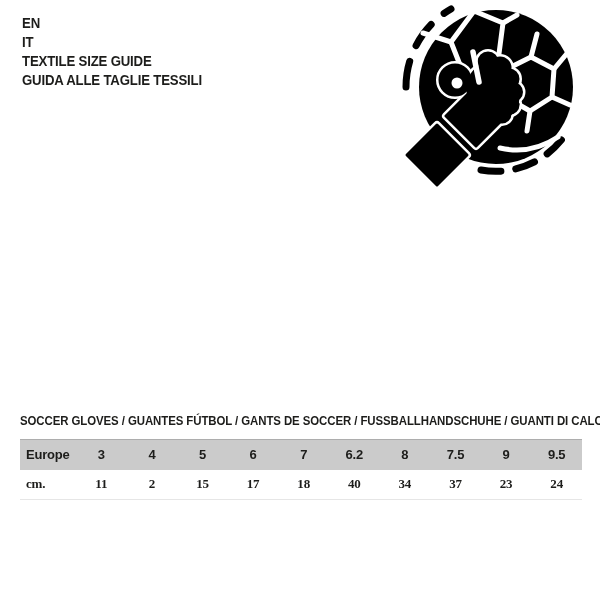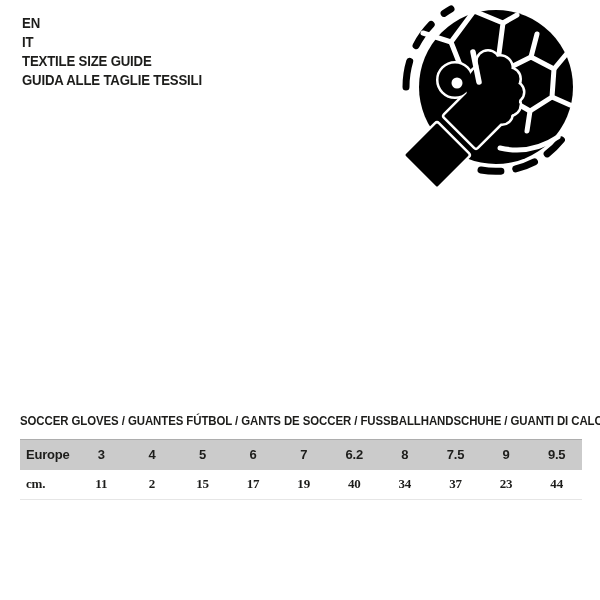--- a/index.html
+++ b/index.html
@@ -176,21 +176,21 @@
         <td>7.5</td>
         <td>9</td>
         <td>9.5</td>
       </tr>
       <tr class="row-white">
         <td class="cell-label">cm.</td>
         <td>11</td>
         <td>2</td>
         <td>15</td>
         <td>17</td>
-        <td>19</td>
+        <td>18</td>
         <td>40</td>
         <td>34</td>
         <td>37</td>
         <td>23</td>
-        <td>44</td>
+        <td>24</td>
       </tr>
     </tbody>
 </table>
 
 </body></html>

